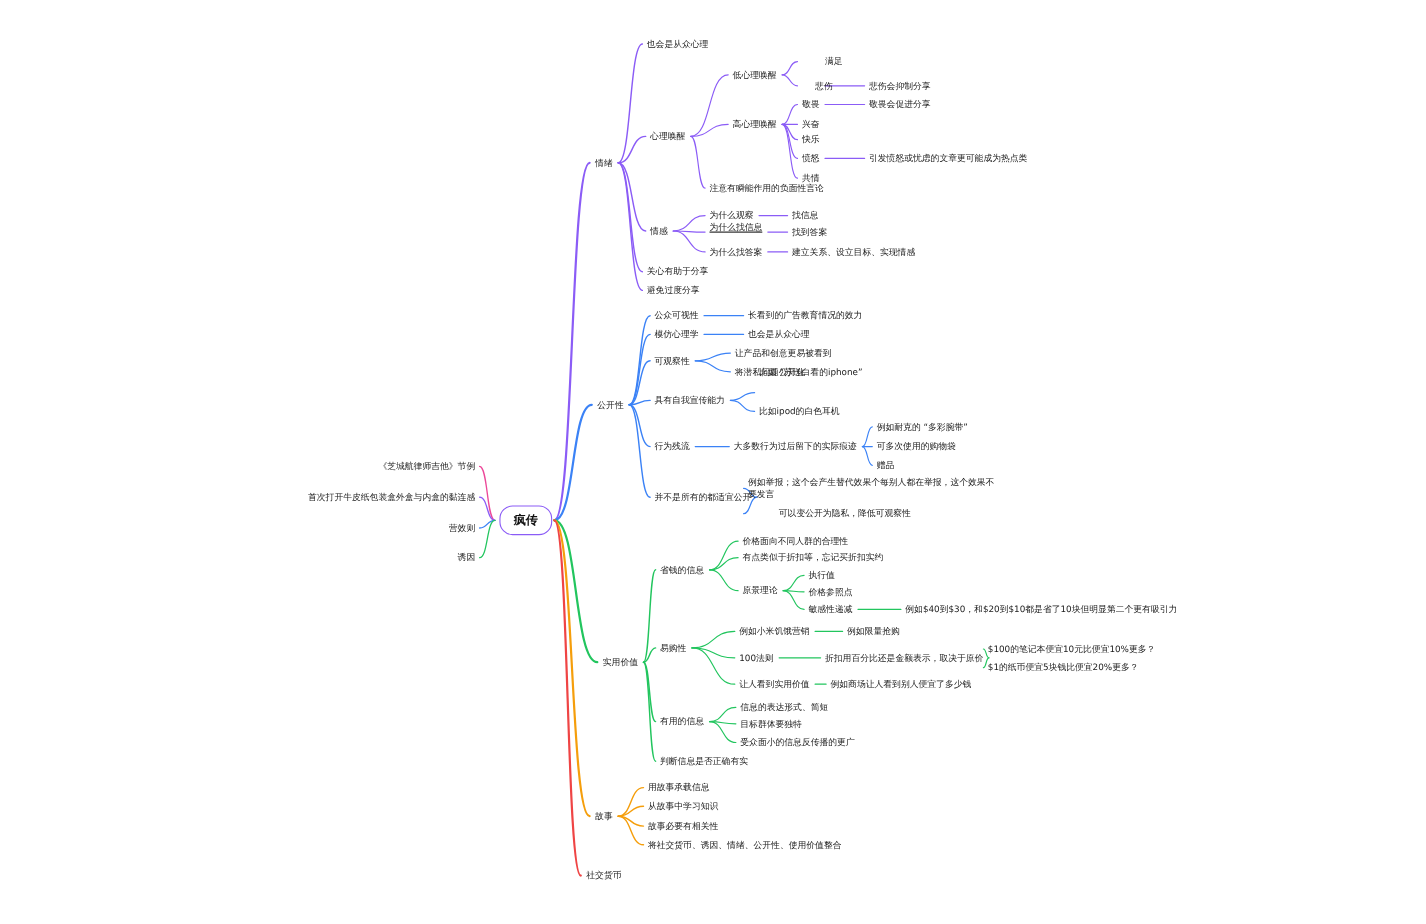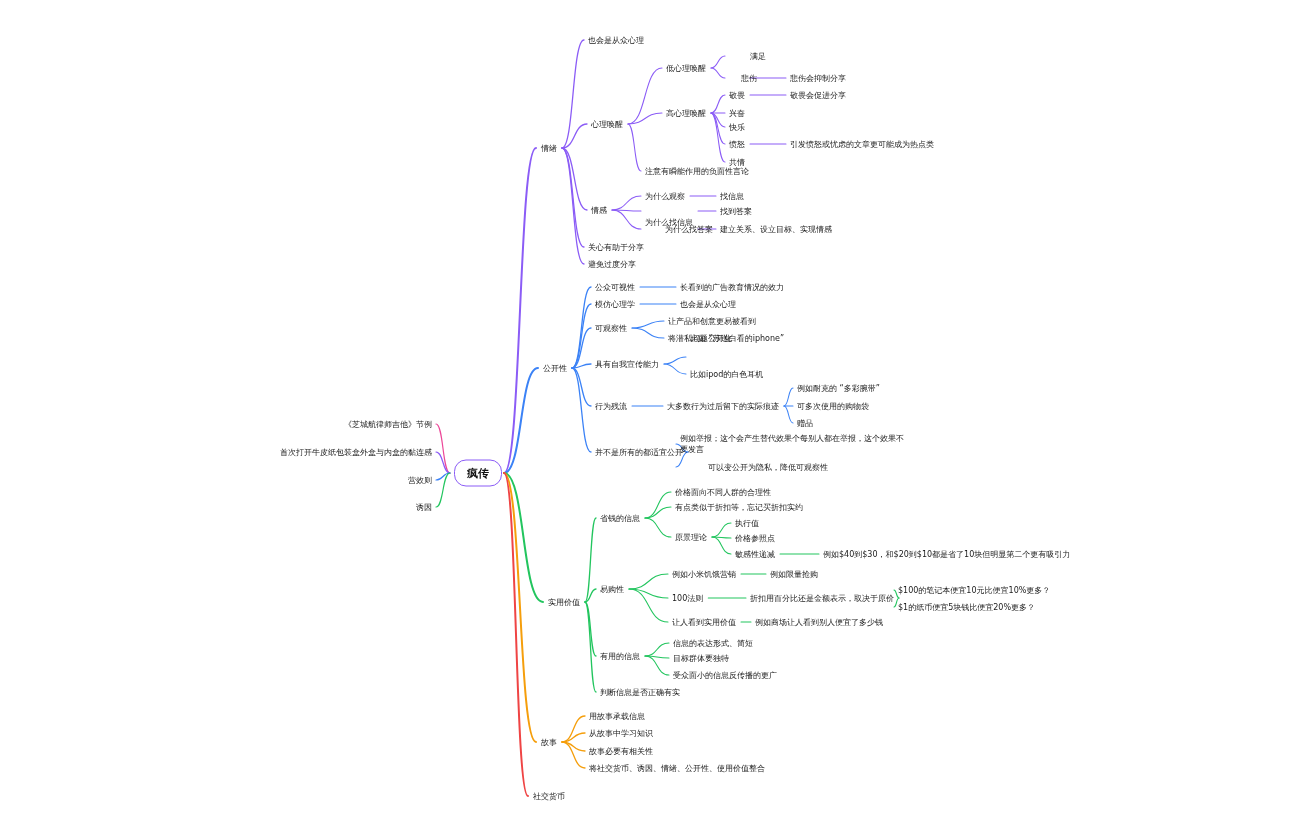--- a/index.html
+++ b/index.html
@@ -114,23 +114,23 @@
       <div class="node r" style="left: 790px; top: 95px;">敬畏会促进分享</div>
       <div class="node r" style="left: 729px; top: 113px;">兴奋</div>
       <div class="node r" style="left: 729px; top: 127px;">快乐</div>
       <div class="node r" style="left: 729px; top: 144px;">愤怒</div>
       <div class="node r" style="left: 790px; top: 144px;">引发愤怒或忧虑的文章更可能成为热点类</div>
       <div class="node r" style="left: 729px; top: 162px;">共情</div>
       <div class="node r" style="left: 645px; top: 171px;">注意有瞬能作用的负面性言论</div>
       <div class="node r" style="left: 591px; top: 210px;">情感</div>
       <div class="node r" style="left: 645px; top: 196px;">为什么观察</div>
       <div class="node r" style="left: 720px; top: 196px;">找信息</div>
-      <div class="node r" style="left: 645px; top: 222px;">为什么找信息</div>
+      <div class="node r" style="left: 645px; top: 207px; text-decoration: underline;">为什么找信息</div>
       <div class="node r" style="left: 720px; top: 211px;">找到答案</div>
-      <div class="node r" style="left: 645px; top: 229px; margin-left: 20px;">为什么找答案</div>
+      <div class="node r" style="left: 645px; top: 229px;">为什么找答案</div>
       <div class="node r" style="left: 720px; top: 229px;">建立关系、设立目标、实现情感</div>
       <div class="node r" style="left: 588px; top: 247px;">关心有助于分享</div>
       <div class="node r" style="left: 588px; top: 264px;">避免过度分享</div>
       <div class="node r" style="left: 543px; top: 368px;">公开性</div>
       <div class="node r" style="left: 595px; top: 287px;">公众可视性</div>
       <div class="node r" style="left: 680px; top: 287px;">长看到的广告教育情况的效力</div>
       <div class="node r" style="left: 595px; top: 304px;">模仿心理学</div>
       <div class="node r" style="left: 680px; top: 304px;">也会是从众心理</div>
       <div class="node r" style="left: 595px; top: 328px;">可观察性</div>
       <div class="node r" style="left: 668px; top: 321px;">让产品和创意更易被看到</div>

